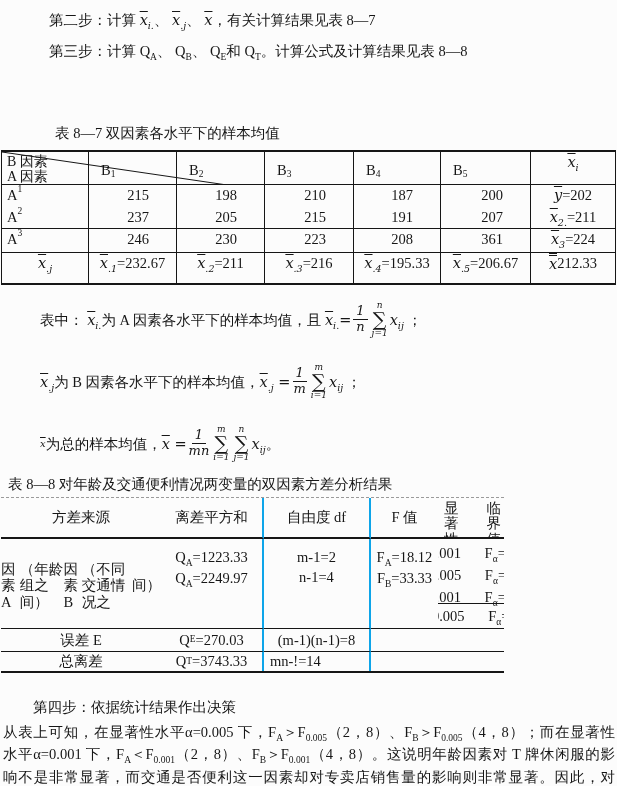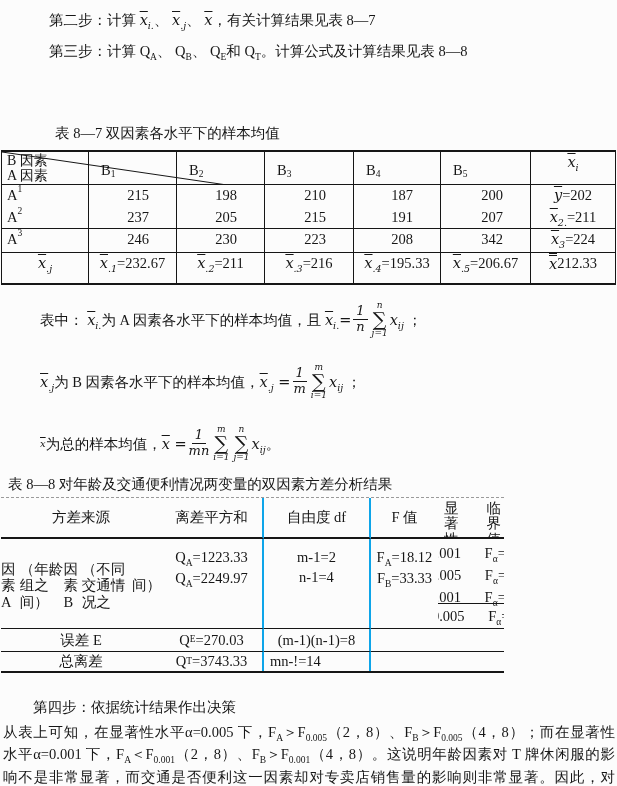--- a/index.html
+++ b/index.html
@@ -28,21 +28,21 @@
        border:1px solid #161616;border-top-width:2px;border-bottom-width:2px;
        display:grid;grid-template-columns:87px 88px 88px 89px 87px 90px 1fr;
        grid-template-rows:33px 22px 22px 24px 30px}
   .t87 .c{display:flex;align-items:flex-start;border-right:1px solid #161616;overflow:hidden}
   .t87 .last{border-right:none}
   .t87 .hb,.t87 .bb{border-bottom:1px solid #161616}
   .t87 .hdrB{align-items:flex-end;padding:0 0 4px 12px}
   .t87 .lbl{padding-left:5px}
   .t87 .val{justify-content:flex-end;padding-right:27px}
   .t87 .ctr{justify-content:center}
-  .corner{flex-direction:column;align-items:flex-start !important;justify-content:center;
+  .corner{flex-direction:column;align-items:flex-start !important;justify-content:flex-end;
           padding:1px 0 0 5px;line-height:15px;font-size:14px}
   .diag{position:absolute;top:0;left:0;pointer-events:none}
   
   .note{margin-left:40px;height:50px;display:flex;align-items:center;white-space:nowrap}
   .n1{margin-top:10px}.n2{margin-top:12px}.n3{margin-top:12px}
   
   .t88{width:503px;margin-left:1px;border-top:1px dashed #9a9a9a;border-bottom:2px solid #161616;
        display:grid;grid-template-columns:160px 103px 107px 67px 1fr;
        grid-template-rows:41px 89px 23px 20px}
   .t88 .c{display:flex;align-items:center;justify-content:center;overflow:hidden}
@@ -109,21 +109,21 @@
     <div class="c bb val">215</div>
     <div class="c bb val">191</div>
     <div class="c bb val">207</div>
     <div class="c bb last ctr"><span class="fm"><span class="ol">x</span><sub>2.</sub></span> =211</div>
 
     <div class="c bb lbl">A<sub>3</sub></div>
     <div class="c bb val">246</div>
     <div class="c bb val">230</div>
     <div class="c bb val">223</div>
     <div class="c bb val">208</div>
-    <div class="c bb val">342</div>
+    <div class="c bb val">361</div>
     <div class="c bb last ctr"><span class="fm"><span class="ol">x</span><sub>3</sub></span> =224</div>
 
     <div class="c ctr">
         <span class="fm"><span class="ol">x</span><sub>.j</sub></span>
       </div>
     <div class="c ctr"><span class="fm"><span class="ol">x</span><sub>.1</sub></span>=232.67</div>
     <div class="c ctr"><span class="fm"><span class="ol">x</span><sub>.2</sub></span> =211</div>
     <div class="c ctr"><span class="fm"><span class="ol">x</span><sub>.3</sub></span> =216</div>
     <div class="c ctr"><span class="fm"><span class="ol">x</span><sub>.4</sub></span> =195.33</div>
     <div class="c ctr"><span class="fm"><span class="ol">x</span><sub>.5</sub></span> =206.67</div>

